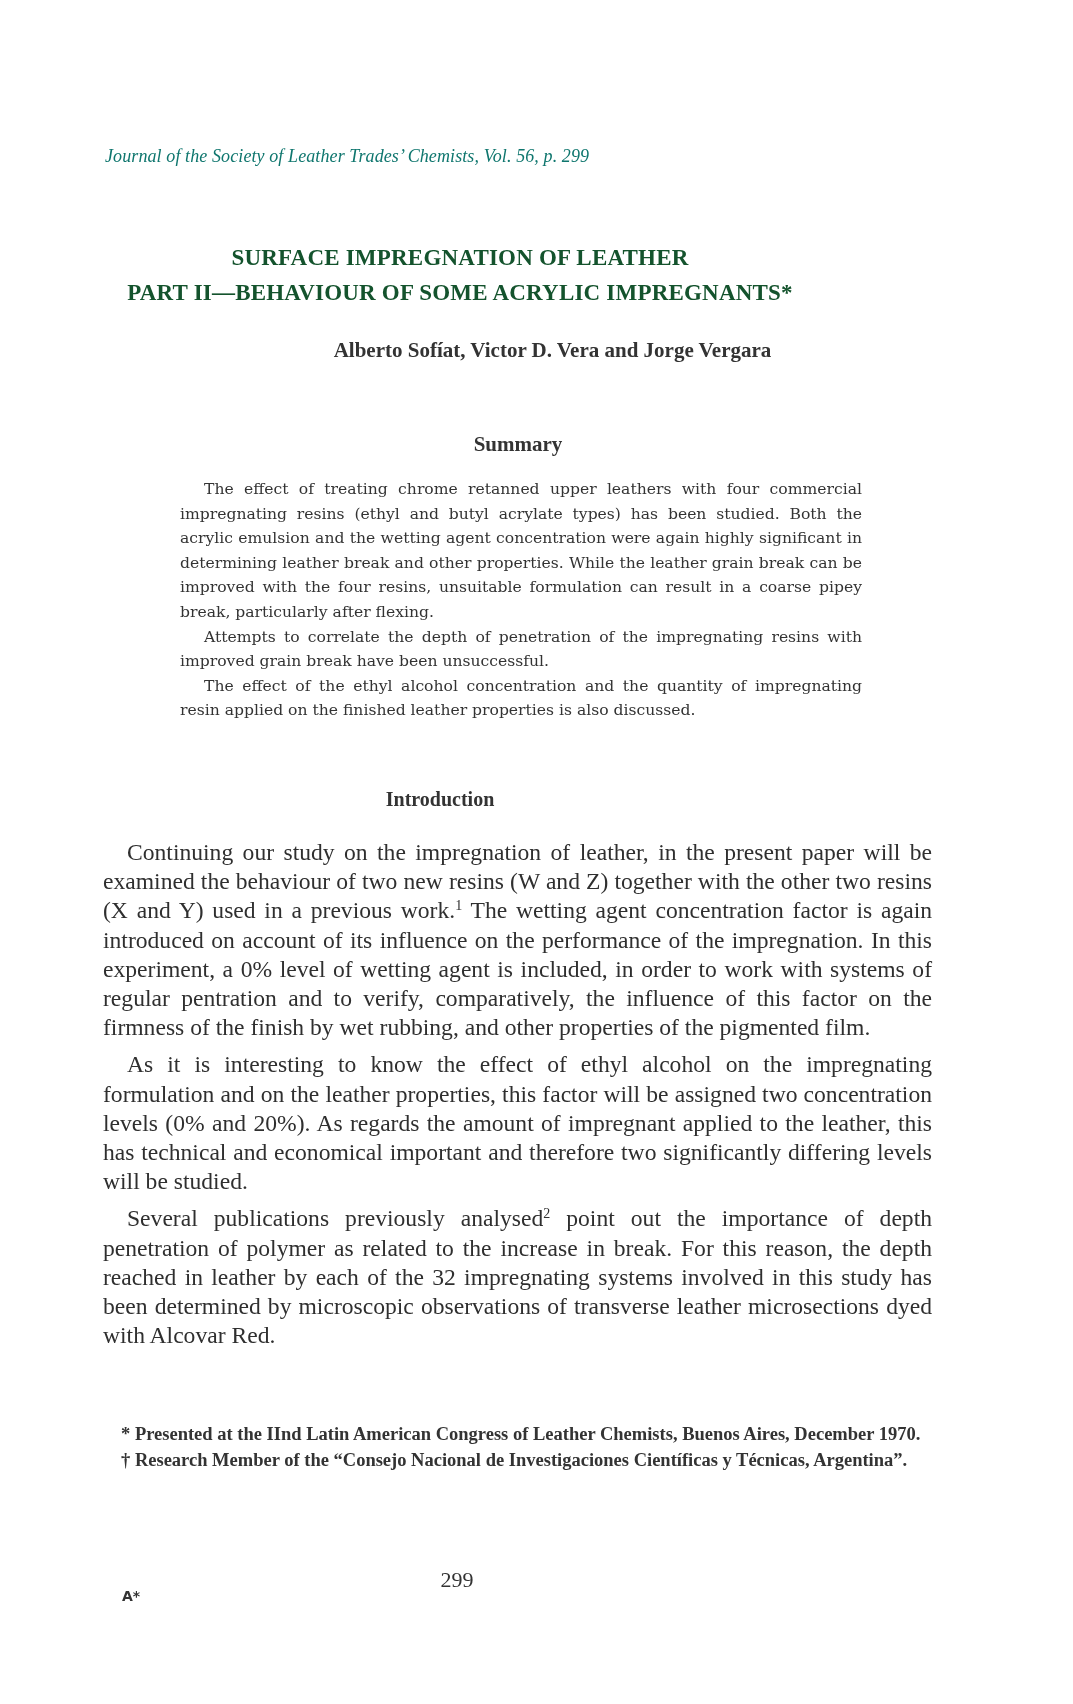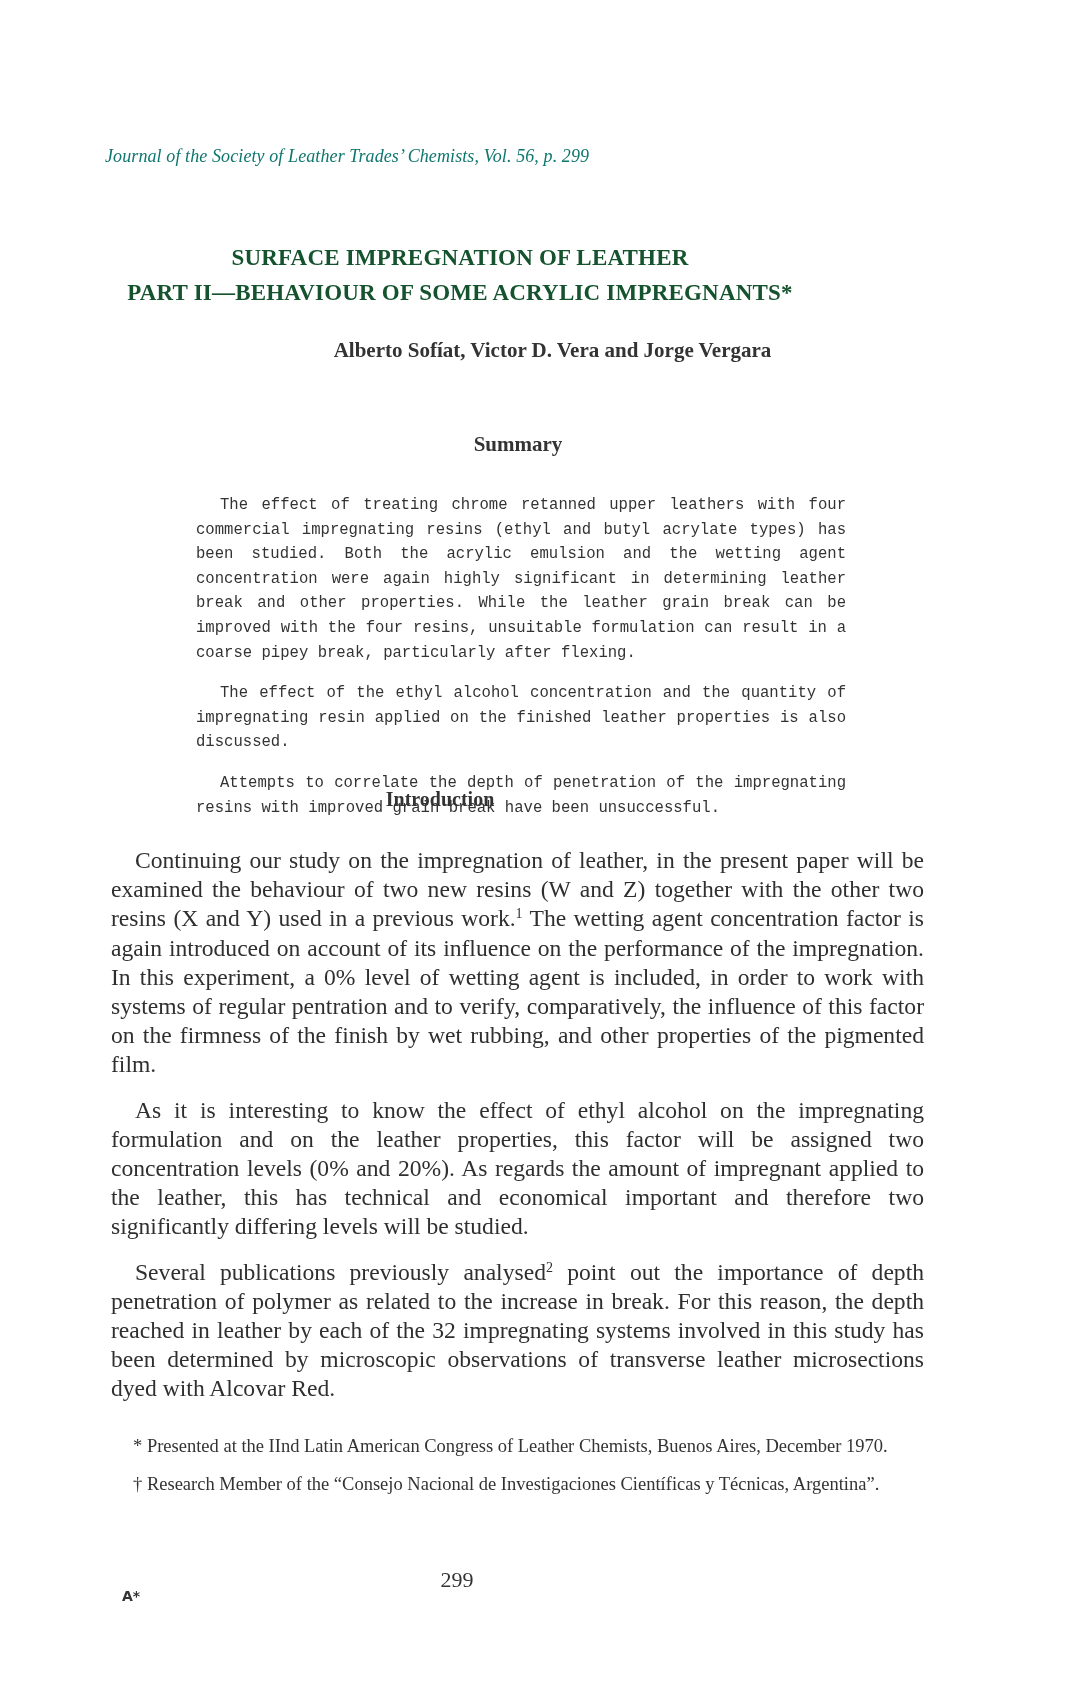--- a/index.html
+++ b/index.html
@@ -62,54 +62,54 @@
       position: absolute;
       left: 180px;
       top: 477px;
       width: 682px;
       font-family: "DejaVu Serif", "Liberation Serif", serif;
       font-size: 15.6px;
       line-height: 24.6px;
       color: #333;
       text-align: justify;
     }
-    .summary p { margin: 16px; text-indent: 24px; font-family: Liberation Mono, monospace; }
+    .summary p { margin: 0; text-indent: 24px; }
     .intro-heading {
       position: absolute;
       left: 0;
       top: 788px;
       width: 880px;
       text-align: center;
       font-weight: bold;
       font-size: 20px;
       color: #333;
     }
     .body-text {
       position: absolute;
       left: 95px;
       top: 830px;
       width: 845px;
       font-size: 23.6px;
       line-height: 29.2px;
       color: #2f2f2f;
       text-align: justify;
     }
-    .body-text p { margin: 16px; text-indent: 24px; }
+    .body-text p { margin: 8px; text-indent: 24px; }
     .body-text sup { font-size: 14px; vertical-align: 8px; line-height: 0; }
     .footnotes {
       position: absolute;
       left: 95px;
       top: 1421px;
       width: 845px;
       font-size: 18.5px;
       line-height: 26px;
       color: #333;
       text-align: justify;
     }
-    .footnotes p { margin: 12px; text-indent: 26px; }
+    .footnotes p { margin: 0; text-indent: 26px; font-weight: bold; }
     .page-number {
       position: absolute;
       left: 0;
       top: 1567px;
       width: 914px;
       text-align: center;
       font-size: 22px;
       color: #333;
     }
     .signature {
@@ -131,22 +131,22 @@
   <span class="line">SURFACE IMPREGNATION OF LEATHER</span>
   <span class="line">PART II—BEHAVIOUR OF SOME ACRYLIC IMPREGNANTS*</span>
 </div>
 
 <div class="authors">Alberto Sofíat, Victor D. Vera and Jorge Vergara</div>
 
 <div class="summary-heading">Summary</div>
 
 <div class="summary">
   <p>The effect of treating chrome retanned upper leathers with four commercial impregnating resins (ethyl and butyl acrylate types) has been studied. Both the acrylic emulsion and the wetting agent concentration were again highly significant in determining leather break and other properties. While the leather grain break can be improved with the four resins, unsuitable formulation can result in a coarse pipey break, particularly after flexing.</p>
+  <p>Attempts to correlate the depth of penetration of the impregnating resins with improved grain break have been unsuccessful.</p>
   <p>The effect of the ethyl alcohol concentration and the quantity of impregnating resin applied on the finished leather properties is also discussed.</p>
-  <p>Attempts to correlate the depth of penetration of the impregnating resins with improved grain break have been unsuccessful.</p>
 </div>
 
 <div class="intro-heading">Introduction</div>
 
 <div class="body-text">
   <p><span>Continuing our study on the impregnation of leather, in the present paper will be examined the behaviour of two new resins (W and Z) together with the other two resins (X and Y) used in a previous work.</span><sup>1</sup><span> The wetting agent concentration factor is again introduced on account of its influence on the performance of the impregnation. In this experiment, a 0% level of wetting agent is included, in order to work with systems of regular pentration and to verify, comparatively, the influence of this factor on the firmness of the finish by wet rubbing, and other properties of the pigmented film.</span></p>
   <p>As it is interesting to know the effect of ethyl alcohol on the impregnating formulation and on the leather properties, this factor will be assigned two concentration levels (0% and 20%). As regards the amount of impregnant applied to the leather, this has technical and economical important and therefore two significantly differing levels will be studied.</p>
   <p><span>Several publications previously analysed</span><sup>2</sup><span> point out the importance of depth penetration of polymer as related to the increase in break. For this reason, the depth reached in leather by each of the 32 impregnating systems involved in this study has been determined by microscopic observations of transverse leather microsections dyed with Alcovar Red.</span></p>
 </div>
 

